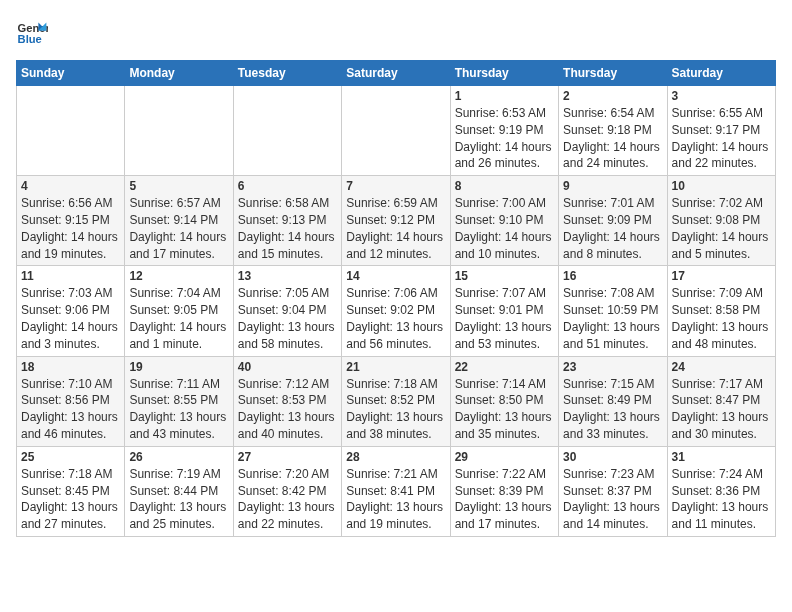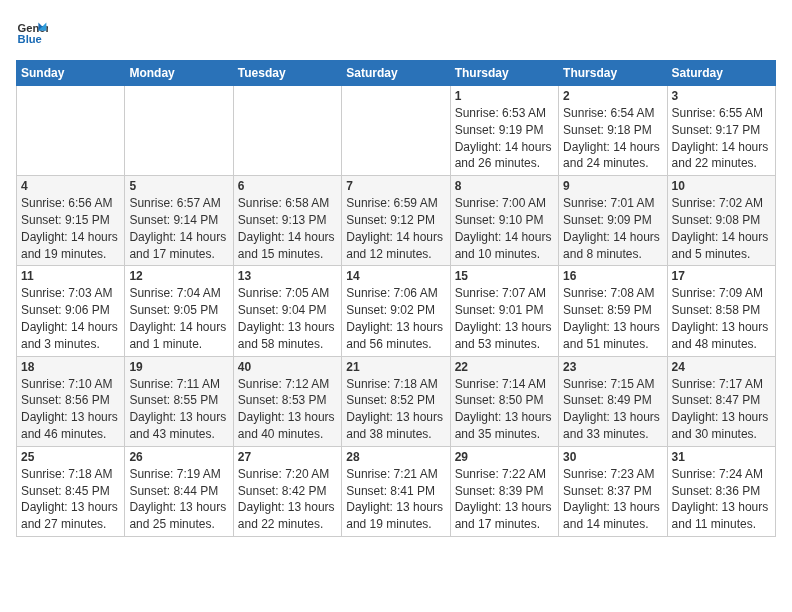--- a/index.html
+++ b/index.html
@@ -224,21 +224,21 @@
         <td>
           <span class="day-num">15</span>
           <div class="day-info">Sunrise: 7:07 AM
 Sunset: 9:01 PM
 Daylight: 13 hours
 and 53 minutes.</div>
         </td>
         <td>
           <span class="day-num">16</span>
           <div class="day-info">Sunrise: 7:08 AM
-Sunset: 8:59 PM
+Sunset: 10:59 PM
 Daylight: 13 hours
 and 51 minutes.</div>
         </td>
         <td>
           <span class="day-num">17</span>
           <div class="day-info">Sunrise: 7:09 AM
 Sunset: 8:58 PM
 Daylight: 13 hours
 and 48 minutes.</div>
         </td>

